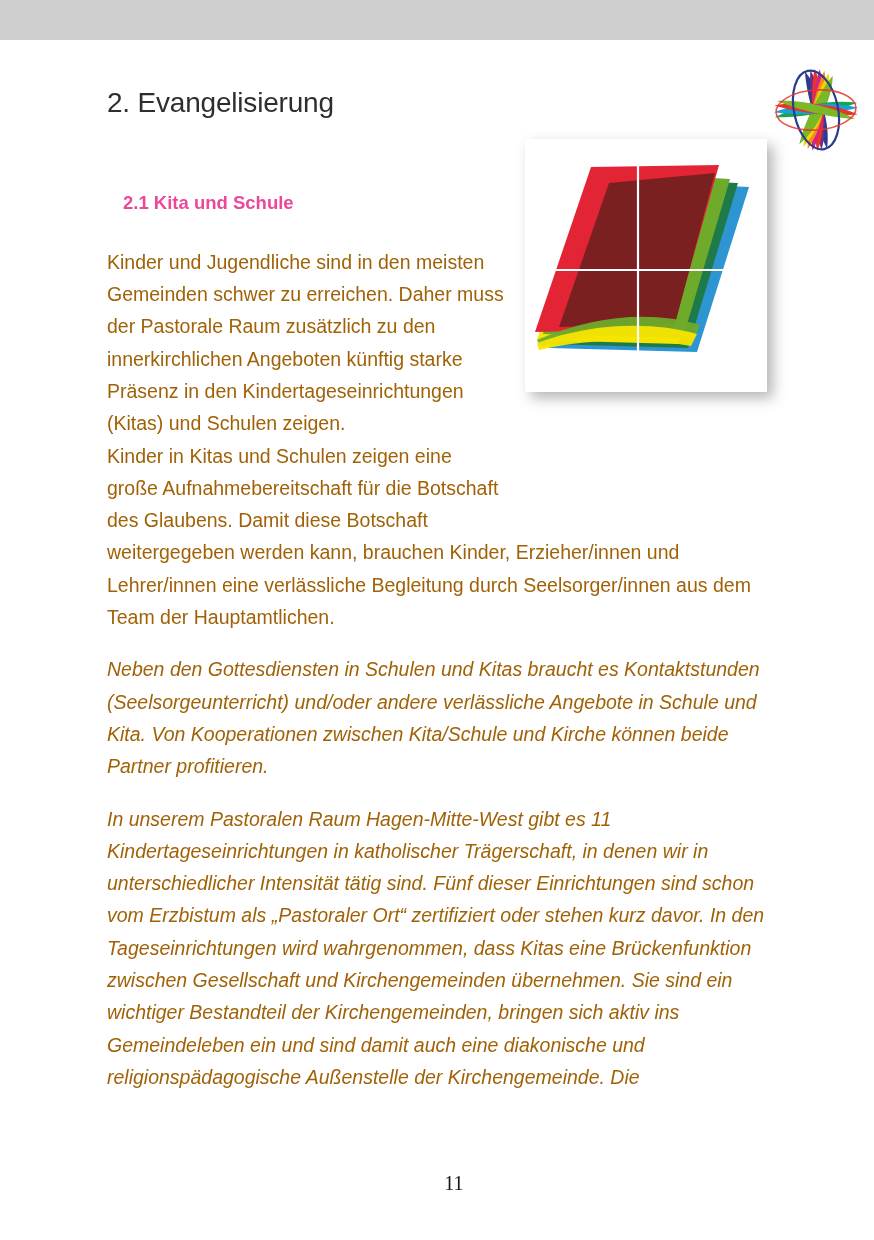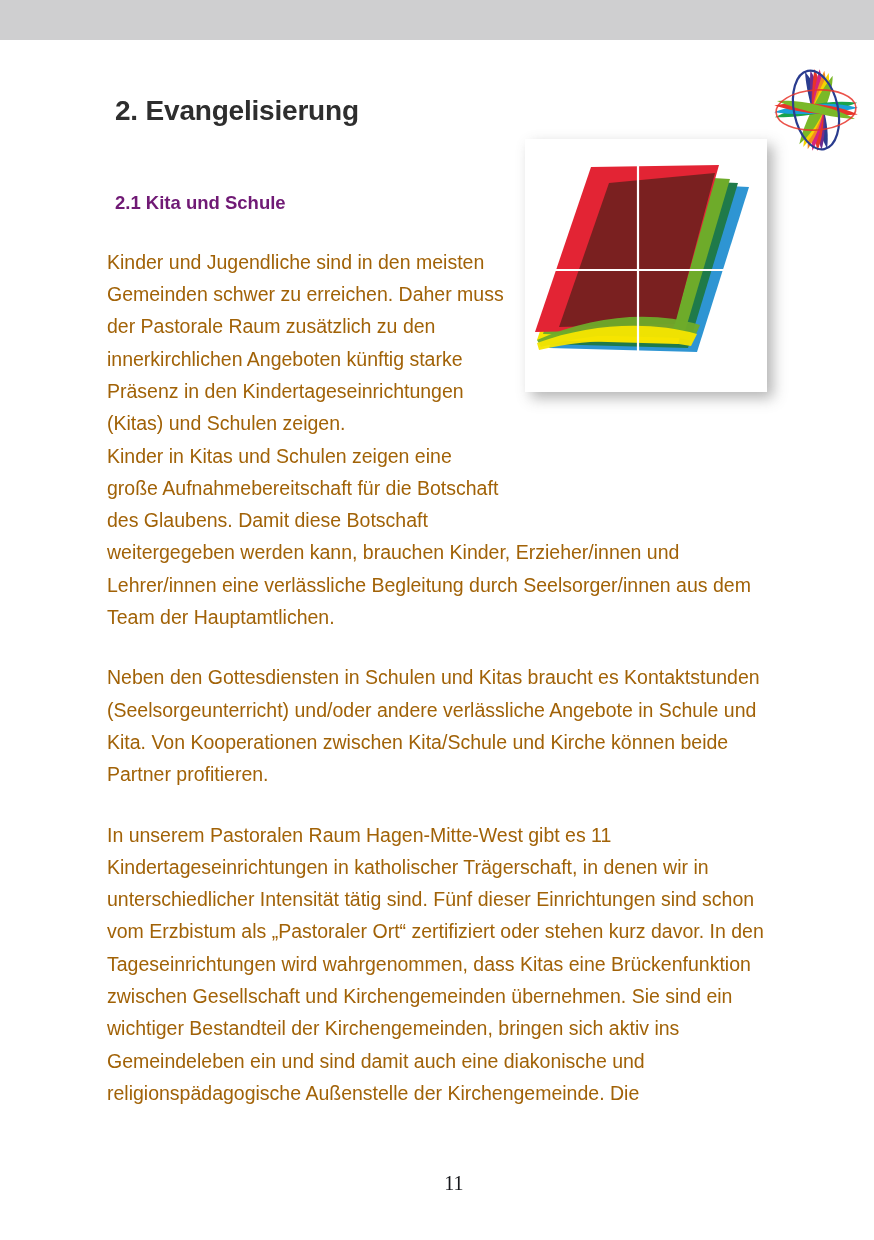--- a/index.html
+++ b/index.html
@@ -47,34 +47,34 @@
 
   
   .content {
     position: absolute;
     left: 107px;
     top: 86px;
     width: 660px;
   }
 
   h1.chapter-title {
-    margin: 8px;
+    margin: 0;
     font-size: 28px;
-    font-weight: bold;
+    font-weight: normal;
     color: #2e2e2e;
     letter-spacing: -0.2px;
     line-height: 1.2;
   }
 
   h2.section-title {
-    margin: 8px;
+    margin: 16px;
     padding-top: 56px;
     font-size: 18.5px;
     font-weight: bold;
-    color: #701a75;
+    color: #ec4899;
     line-height: 1.2;
   }
 
   
   .figure {
     position: absolute;
     left: 525px;
     top: 139px;
     width: 242px;
     height: 253px;
@@ -84,21 +84,21 @@
   .figure svg { display: block; }
 
   
   .para {
     margin: 0;
     font-size: 19.5px;
     line-height: 32.3px;
     color: #a16207;
     text-align: left;
   }
-  .para + .para { margin-top: 28px; }
+  .para + .para { margin-top: 20px; font-style: italic; }
 
   .para-wrap-figure {
     margin-top: 32px;
   }
   
   .figure-spacer {
     float: right;
     width: 262px;
     height: 272px;
     shape-outside: inset(0);

